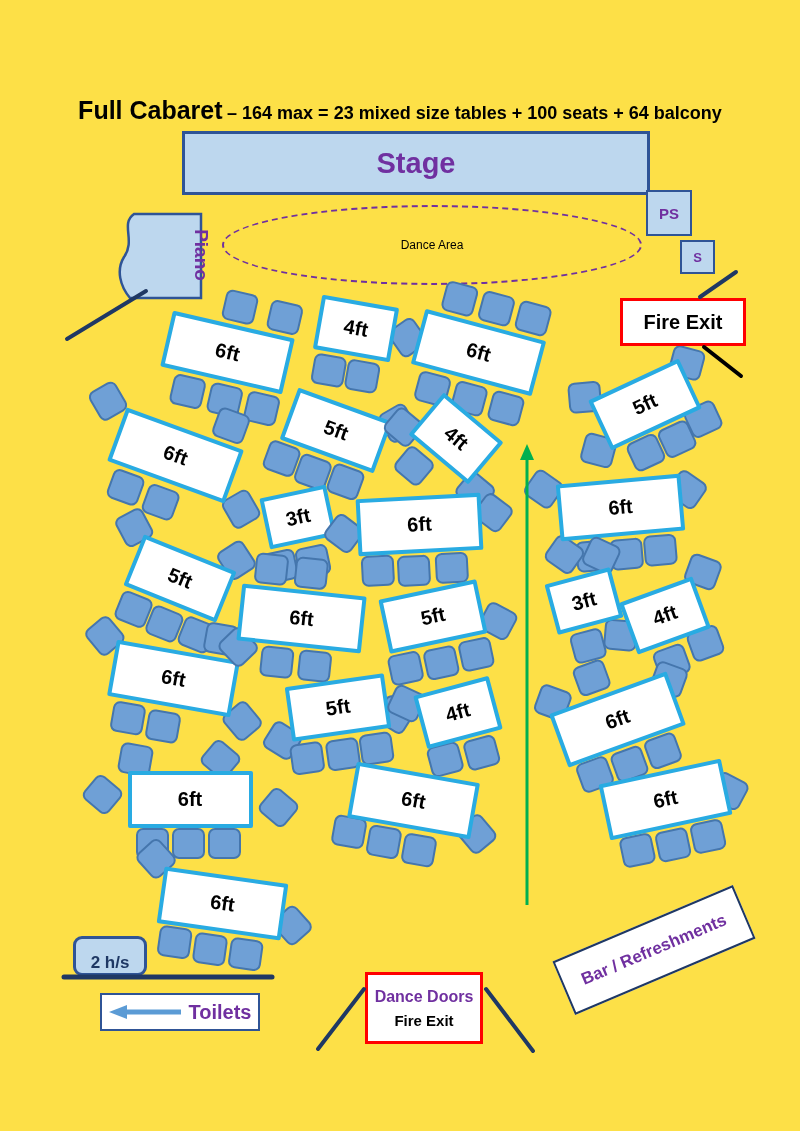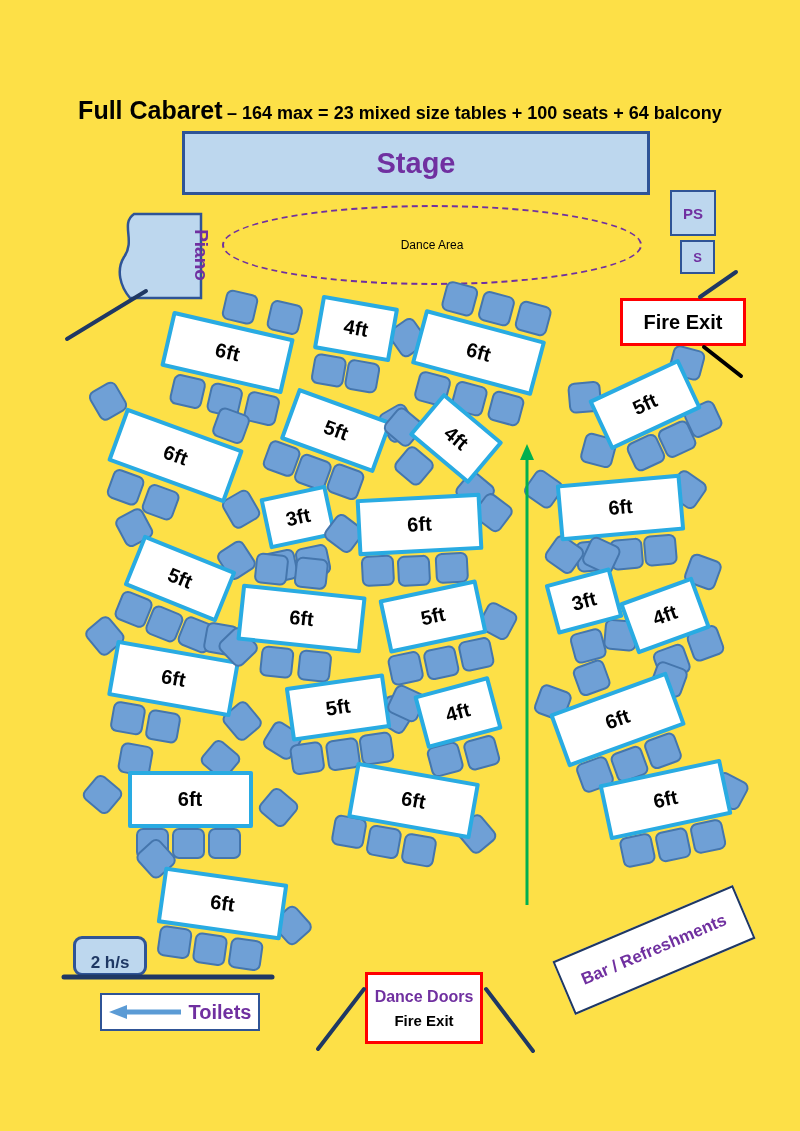--- a/index.html
+++ b/index.html
@@ -23,21 +23,21 @@
   .dance span{color:#000;font-size:12px;}
 
   
   .piano{left:112px;top:212px;width:92px;height:88px;}
   .piano svg{display:block;}
   .piano .plabel{position:absolute;left:30px;top:8px;width:70px;color:var(--purple);
                  font-size:19px;font-weight:bold;transform:rotate(90deg);transform-origin:35px 35px;
                  text-align:center;}
 
   
-  .psbox{left:670px;top:190px;width:42px;height:42px;}
+  .psbox{left:646px;top:190px;width:42px;height:42px;}
   .sbox{left:680px;top:240px;width:31px;height:30px;}
   .spk{background:var(--stage-fill);border:2px solid var(--stage-border);
        display:flex;align-items:center;justify-content:center;color:var(--purple);
        font-weight:bold;font-size:15px;}
   .sbox{font-size:13px;}
 
   
   .fire-exit{left:620px;top:298px;width:120px;height:42px;border:3px solid var(--red);
              background:#fff;display:flex;align-items:center;justify-content:center;z-index:4;}
   .fire-exit span{color:#000;font-size:20px;font-weight:bold;}

